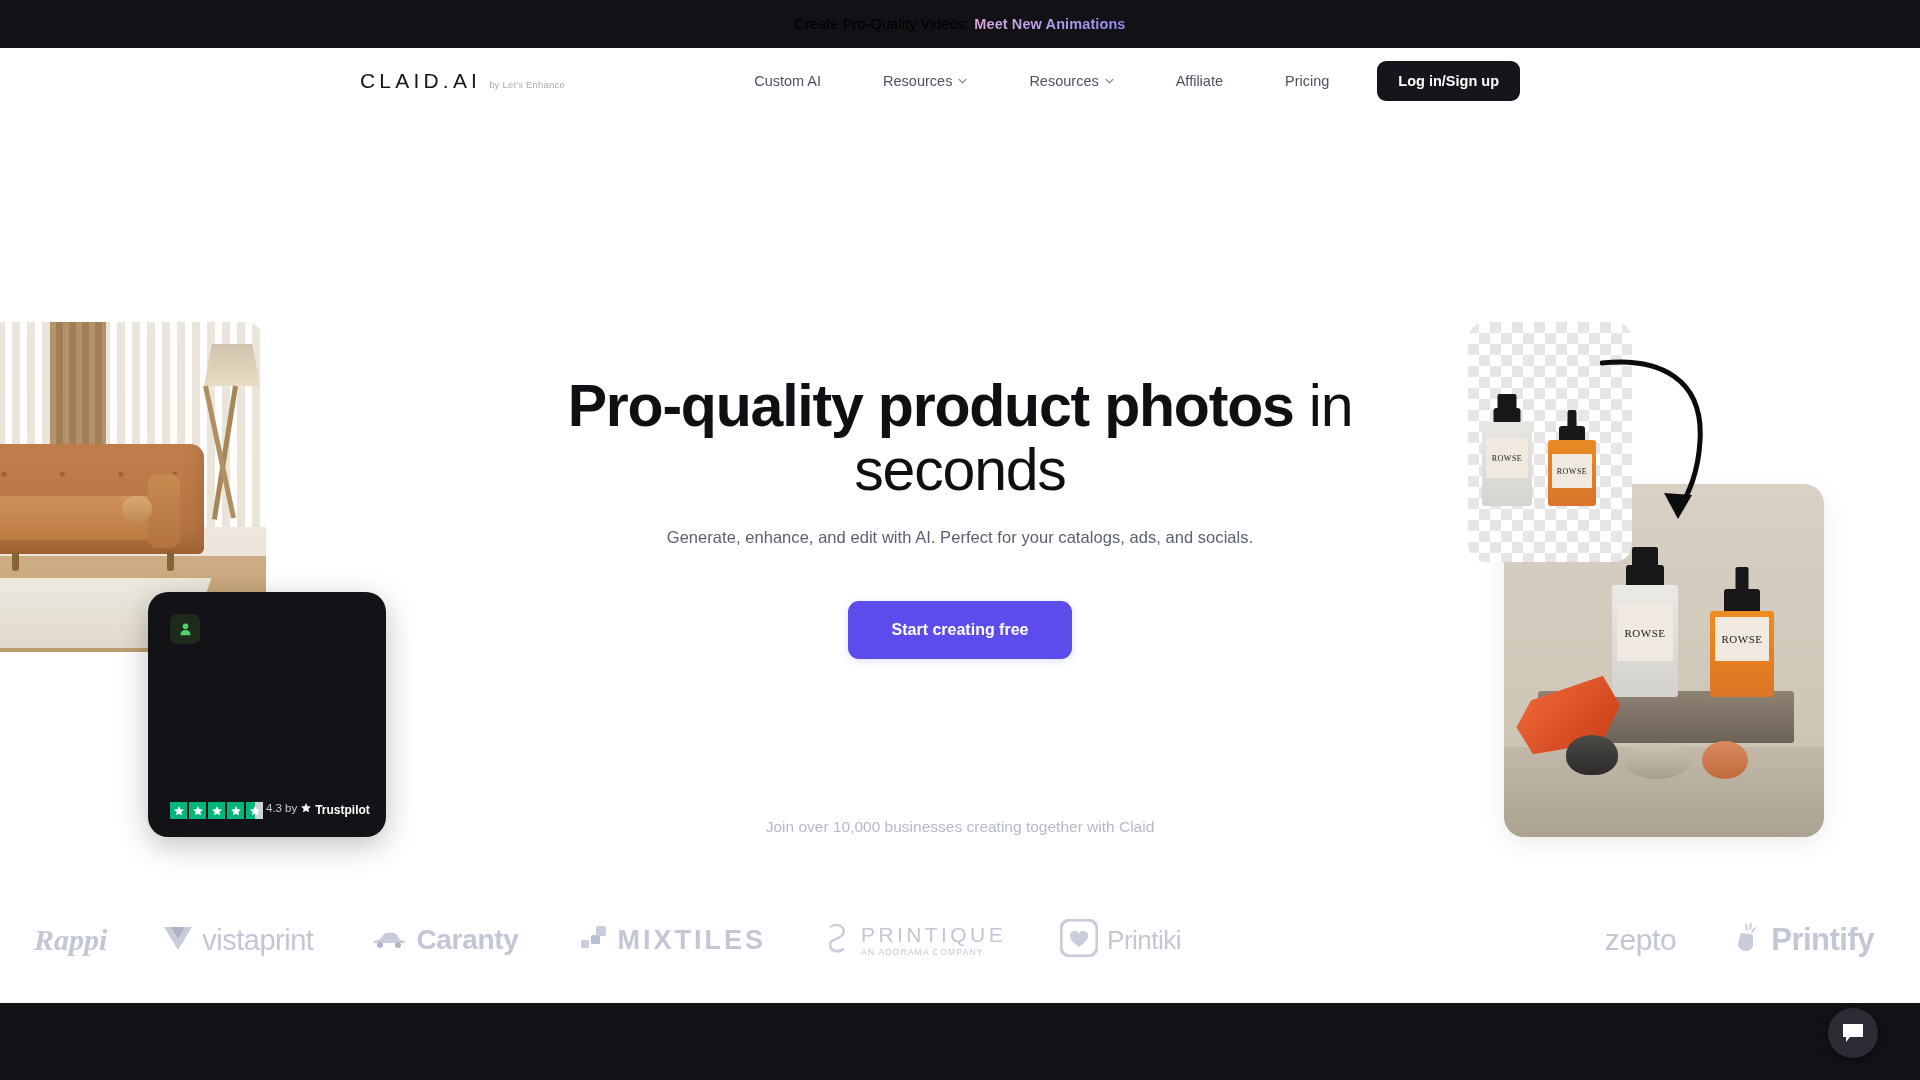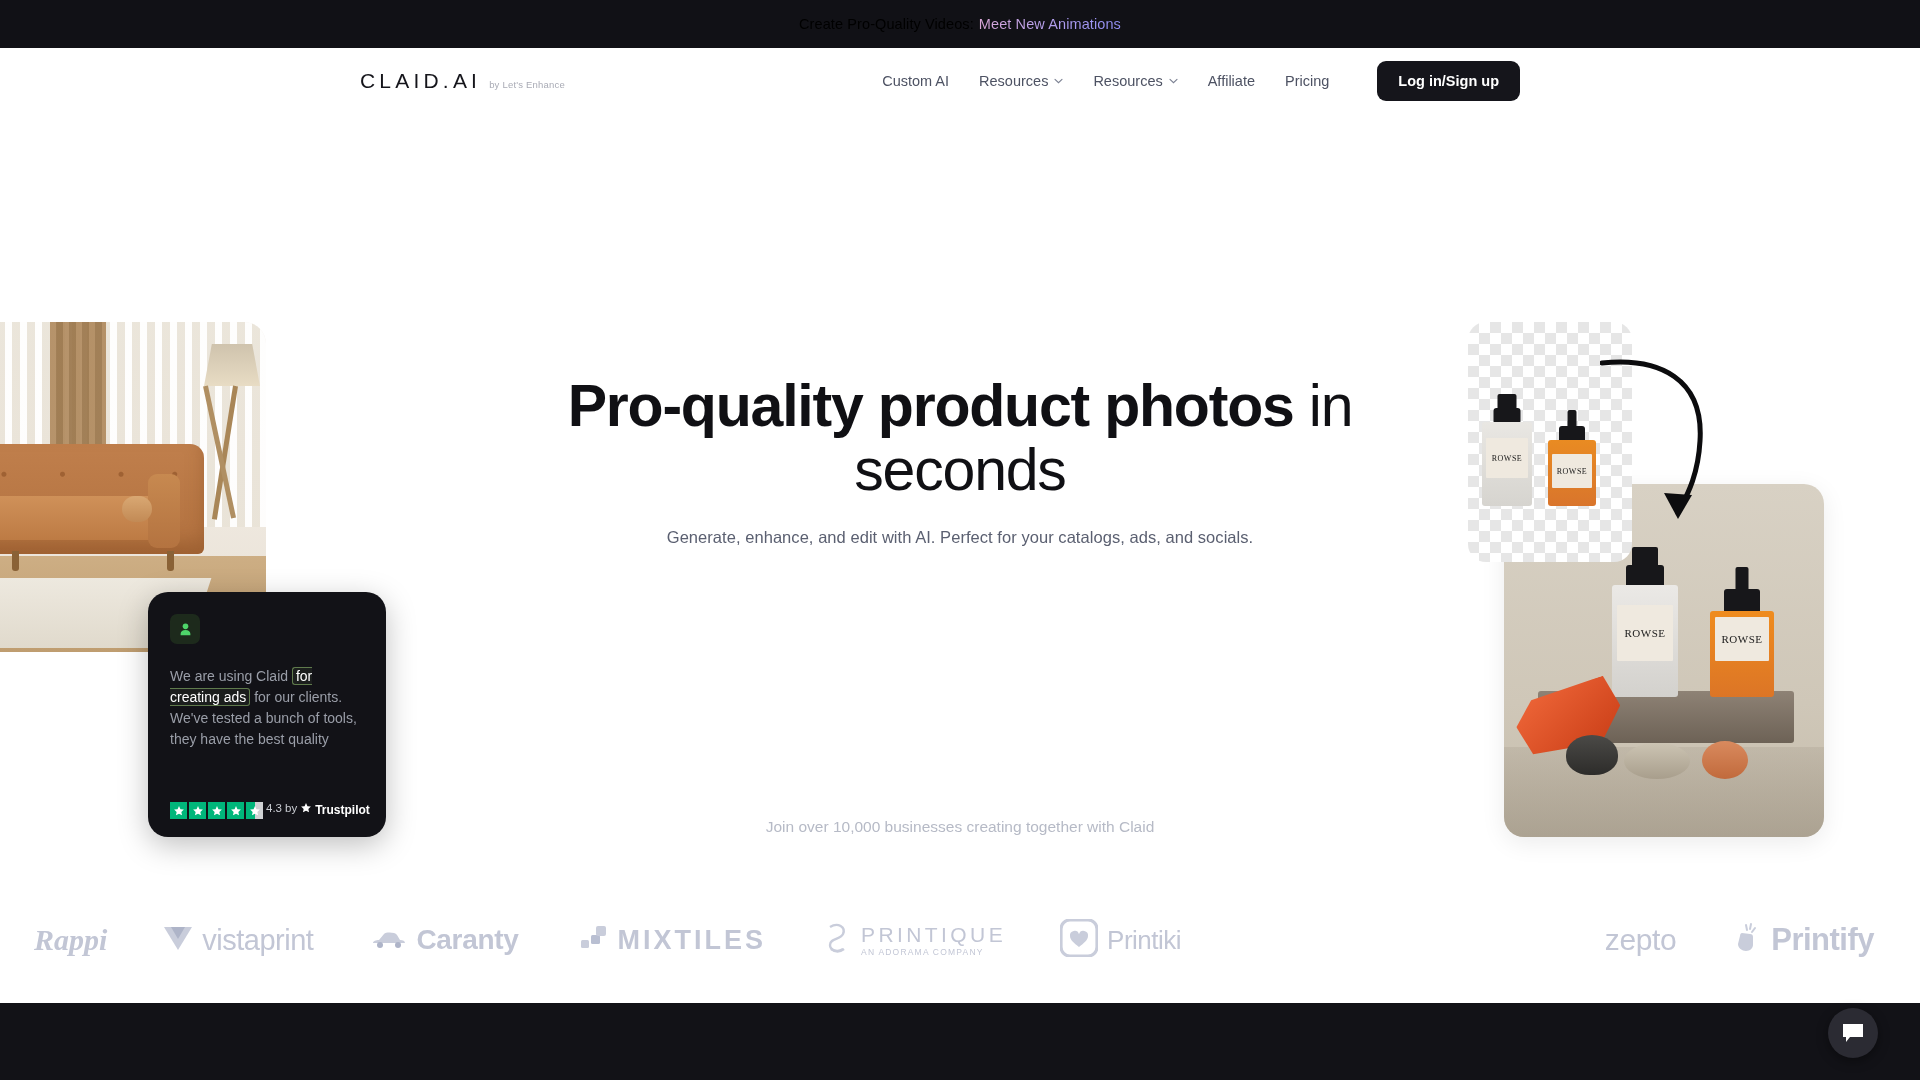--- a/index.html
+++ b/index.html
@@ -12,21 +12,21 @@
   body { position: relative; }
 
   
   .banner {
     height: 48px;
     background: #111116;
     display: flex; align-items: center; justify-content: center;
     font-size: 14.5px; letter-spacing: .1px;
   }
   .banner-link {
-    margin-left: 5px; font-weight: 400; text-decoration: none;
+    margin-left: 5px; font-weight: 700; text-decoration: none;
     background: linear-gradient(90deg,#d9a6d6 0%,#b9a2ee 45%,#8f8ef5 100%);
     -webkit-background-clip: text; background-clip: text;
     -webkit-text-fill-color: transparent; color: #b7a0e8;
     cursor: pointer;
   }
 
   
   header {
     height: 65px; background: #ffffff;
     display: flex; align-items: center;
@@ -44,21 +44,21 @@
   .logo-sub {
     font-size: 9.5px; color: #a9abb5; letter-spacing: .2px;
     padding-bottom: 3px; white-space: nowrap;
   }
   nav {
     margin-left: auto; display: flex; align-items: center; gap: 30px;
     padding-right: 0;
   }
   .nav-item {
     font-size: 14.5px; color: #4d5263; display: flex; align-items: center;
-    gap: 6px; cursor: pointer; white-space: nowrap;
+    gap: 6px; cursor: pointer; white-space: nowrap; margin-left: 32px;
   }
   .chev { display: inline-block; }
   .chev svg { display: block; }
   .login-btn {
     margin-left: 18px; margin-right: 400px;
     background: #15151b; color: #ffffff;
     font-size: 14.5px; font-weight: 600;
     border: none; border-radius: 9px;
     padding: 12px 21px; cursor: pointer; white-space: nowrap;
   }
@@ -369,23 +369,20 @@
       <div class="leg" style="right:30px;bottom:-17px;"></div>
     </div>
   </div>
 
   <div class="testimonial">
     <div class="avatar-box">
       <svg width="15" height="15" viewBox="0 0 16 16" fill="#4ed46a">
         <circle cx="8" cy="4.6" r="3"></circle>
         <path d="M8 8.6c-3 0-5.2 1.8-5.2 3.8V14h10.4v-1.6c0-2-2.2-3.8-5.2-3.8z"></path>
       </svg>
-    </div>
-    <div class="quote">
-      <span>We are using Claid </span><span class="hl">for creating ads</span><span> for our clients. We've tested a bunch of tools, they have the best quality</span>
     </div>
     <div class="tp-row">
       <div class="stars">
         <span class="star">
             <svg width="12" height="12" viewBox="0 0 24 24" fill="#fff">
               <path d="M12 2l2.9 6.3 6.9.8-5.1 4.7 1.4 6.8L12 17.3 5.9 20.6l1.4-6.8L2.2 9.1l6.9-.8z"></path>
             </svg>
           </span>
         <span class="star">
             <svg width="12" height="12" viewBox="0 0 24 24" fill="#fff">
@@ -417,20 +414,21 @@
             </svg>
         </span>
         <span>Trustpilot</span>
       </span>
     </div>
   </div>
 
   <div class="hero-center">
     <h1 class="headline"><b>Pro-quality product photos</b><span> in seconds</span></h1>
     <p class="subhead">Generate, enhance, and edit with AI. Perfect for your catalogs, ads, and socials.</p>
+    <button class="cta">Start creating free</button>
   </div>
 
   <div class="transparent-card">
     <div class="bottle" style="left:14px; top:72px; width:50px; height:112px;">
       <div class="cap" style="top:0; width:19px; height:16px;"></div>
       <div class="neck" style="top:14px; width:27px; height:16px; border-radius:3px;"></div>
       <div class="body" style="height:84px; background:linear-gradient(180deg,#e9e7e3,#d6d4cf);"></div>
       <div class="label" style="top:44px; height:40px; font-size:8px;">ROWSE</div>
     </div>
     <div class="bottle" style="left:80px; top:88px; width:48px; height:96px;">

